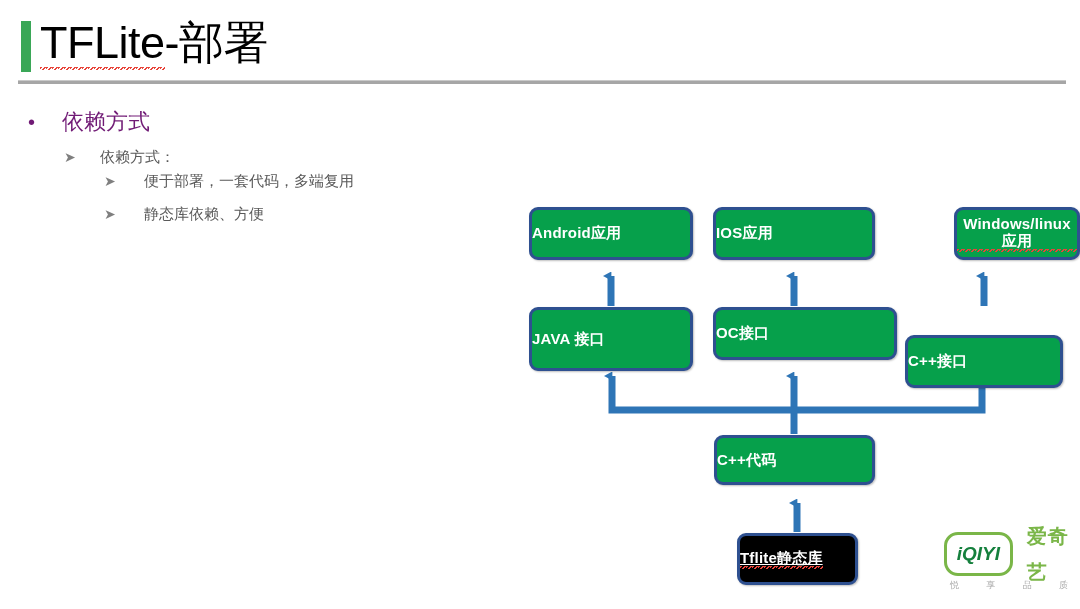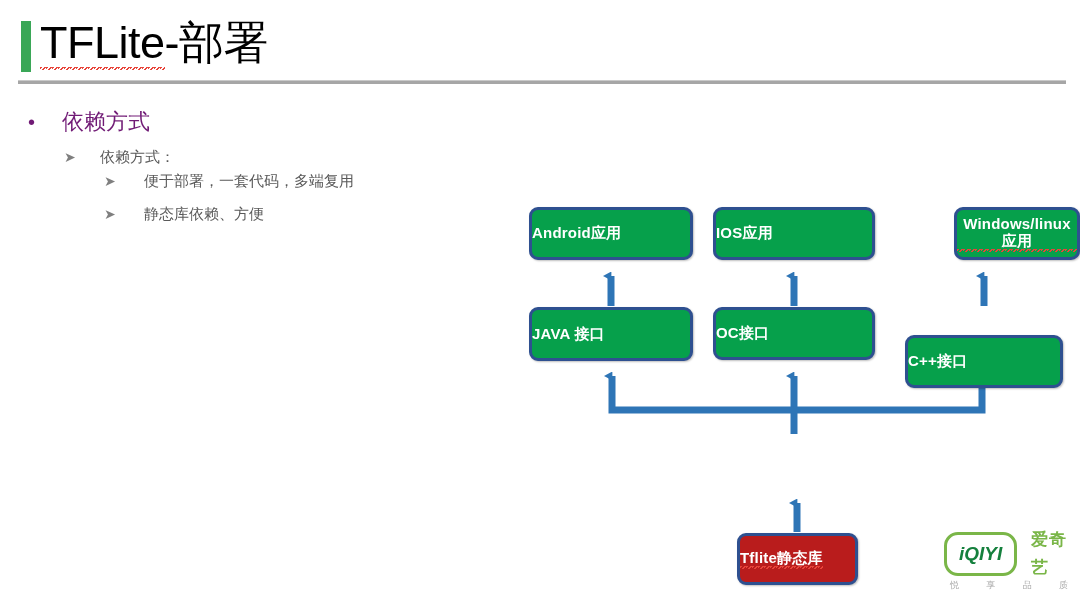--- a/index.html
+++ b/index.html
@@ -97,21 +97,21 @@
     align-items: center;
     justify-content: flex-start;
     color: #ffffff;
     font-weight: bold;
     font-size: 15px;
     text-align: center;
     letter-spacing: 0.2px;
     box-shadow: 1px 1px 2px rgba(0,0,0,0.25);
   }
   .node.green { background: #06a04b; }
-  .node.purple { background: #b91c1c; }
+  .node.purple { background: #000000; text-decoration: underline; }
   .node .misspell-w {
     background-image: repeating-linear-gradient(
         135deg, #e8443a 0 1.6px, rgba(0,0,0,0) 1.6px 3.2px);
     background-repeat: repeat-x;
     background-size: 6px 3px;
     background-position: 0 100%;
     padding-bottom: 1px;
   }
 
   
@@ -125,24 +125,24 @@
     color: #15803d;
     font-weight: bold;
     font-size: 19px;
     font-style: italic;
     letter-spacing: 0px;
     font-family: "Liberation Sans", sans-serif;
   }
   #logo-cn {
     margin-left: 14px;
     color: #7ab648;
-    font-size: 17px;
+    font-size: 20px;
     font-weight: bold;
     letter-spacing: 1px;
-    line-height: 28px;
+    line-height: 36px;
   }
   #logo-tagline {
     margin-top: 5px;
     width: 124px;
     display: flex;
     justify-content: space-between;
     color: #a9a9a9;
     font-size: 9px;
     letter-spacing: 0px;
     padding-left: 6px;
@@ -207,32 +207,35 @@
   </div>
 
   <div class="node green" style="left:713px; top:207px; width:162px; height:53px;">
     <span>IOS应用</span>
   </div>
 
   <div class="node green" style="left:954px; top:207px; width:126px; height:53px;">
     <span class="misspell-w">Windows/linux应用</span>
   </div>
 
-  <div class="node green" style="left:529px; top:307px; width:164px; height:54px;">
+  <div class="node green" style="left:529px; top:307px; width:164px; height:64px;">
     <span>JAVA 接口</span>
   </div>
 
-  <div class="node green" style="left:713px; top:307px; width:162px; height:53px;">
+  <div class="node green" style="left:713px; top:307px; width:184px; height:53px;">
     <span>OC接口</span>
   </div>
 
   <div class="node green" style="left:905px; top:307px; width:158px; height:53px;margin-top:28px;">
     <span>C++接口</span>
   </div>
 
+  <div class="node green" style="left:714px; top:435px; width:161px; height:50px;">
+    <span>C++代码</span>
+  </div>
 
   <div class="node purple" style="left:737px; top:533px; width:121px; height:52px;">
     <span class="misspell-w">Tflite静态库</span>
   </div>
 
 </div>
 
 <div id="logo-block">
   <div id="logo-row">
     <div id="logo-mark">

